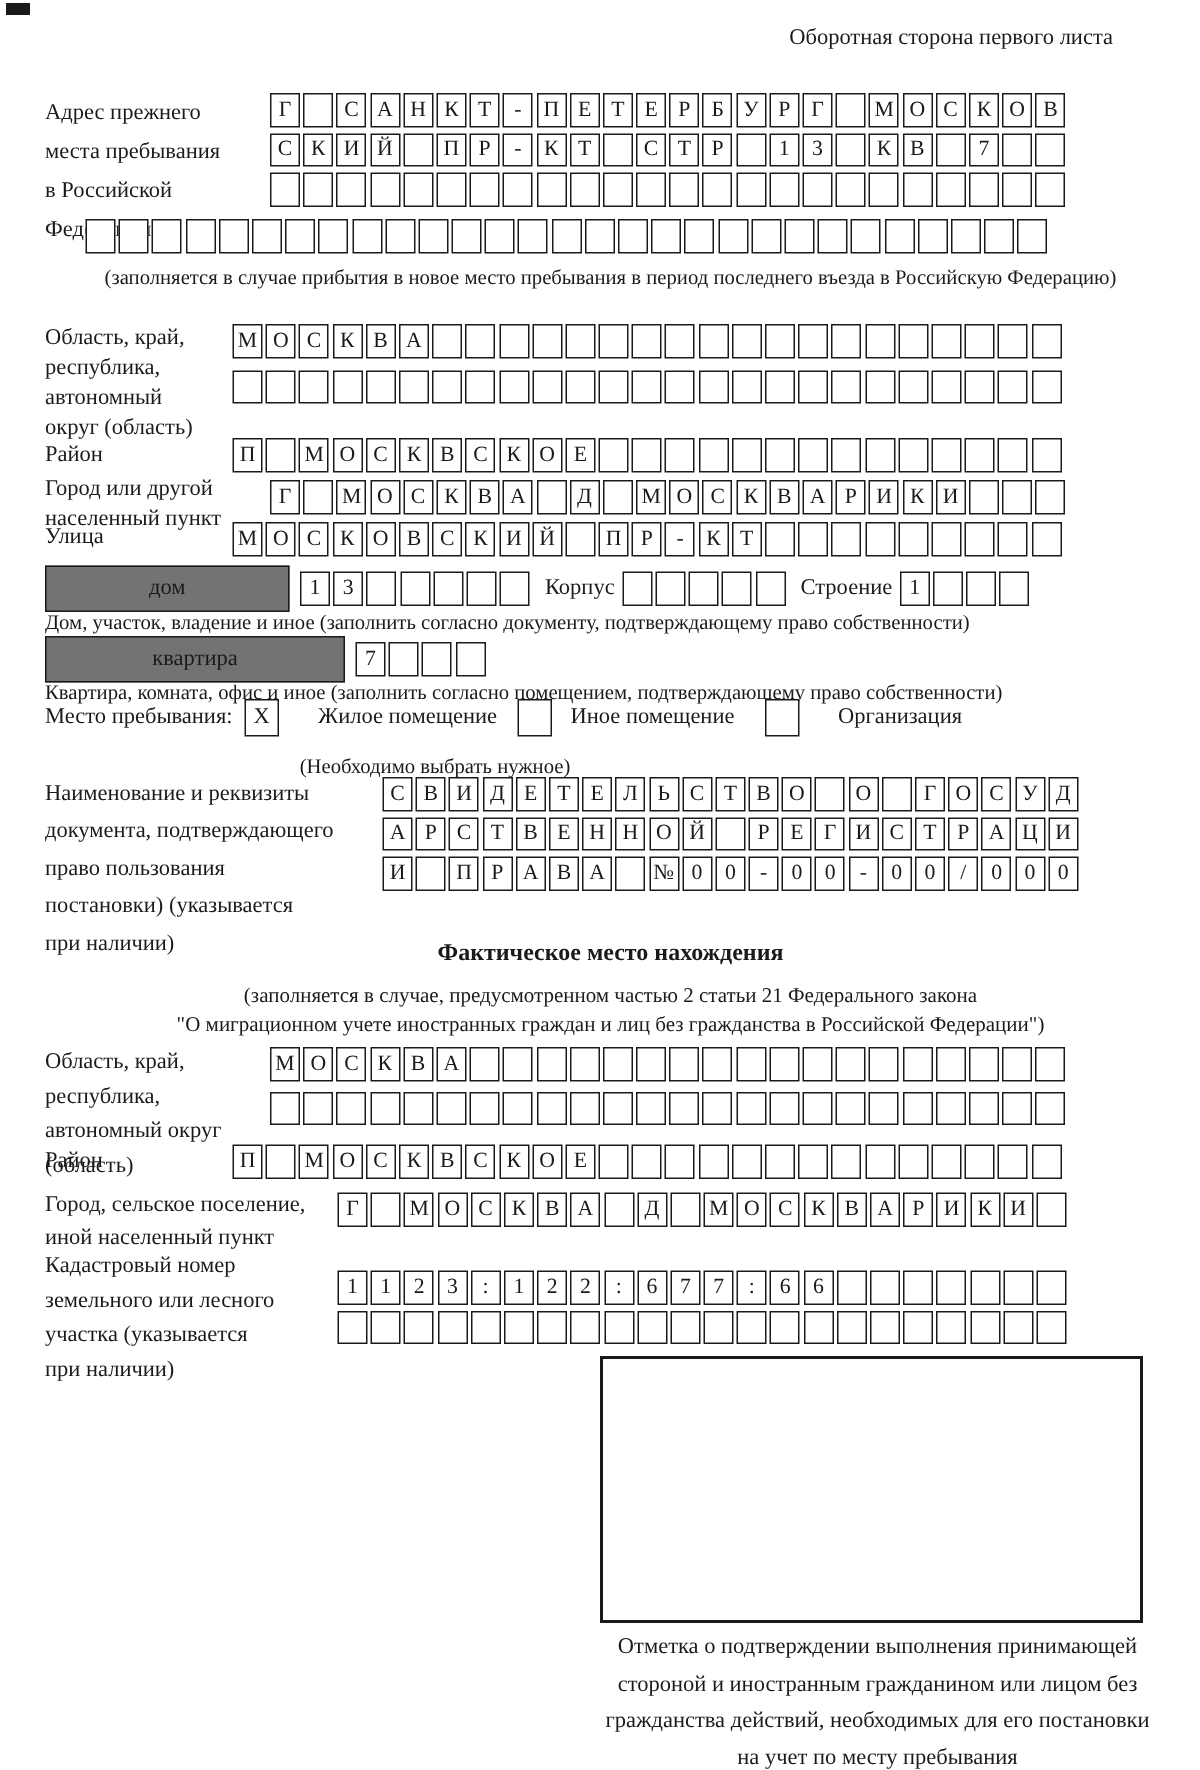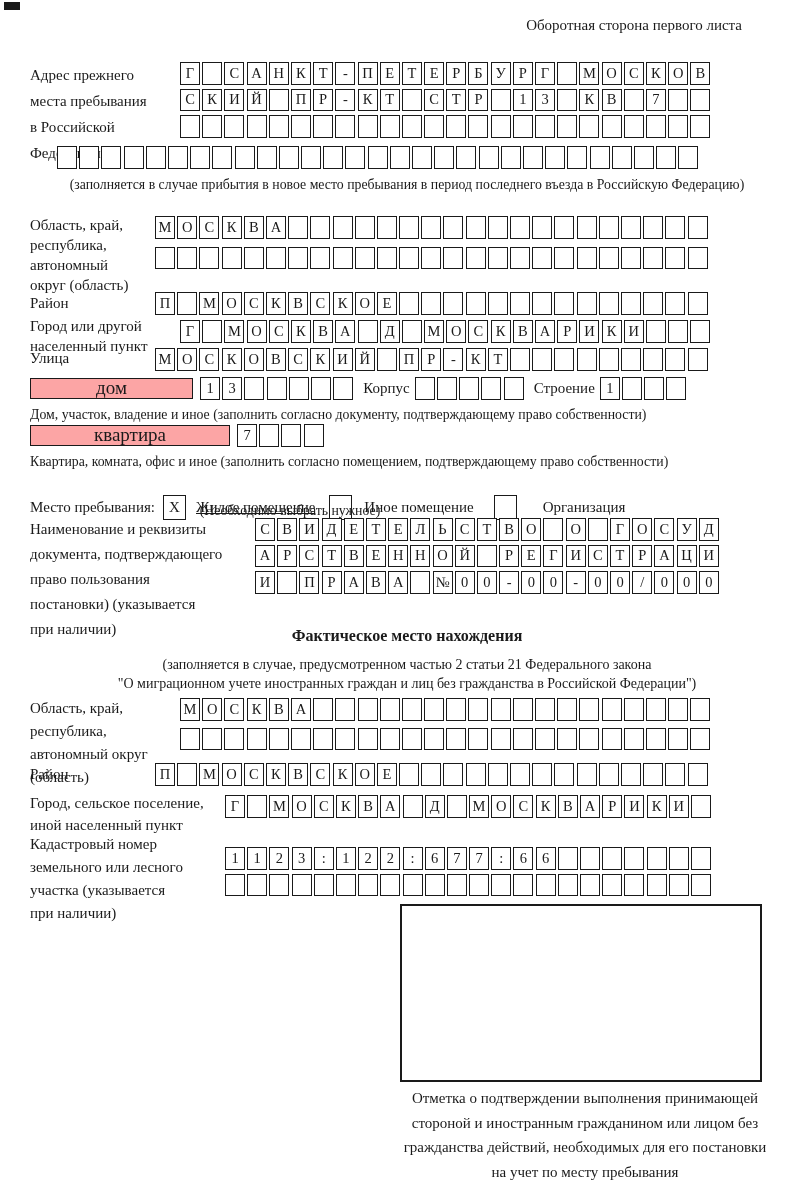--- a/index.html
+++ b/index.html
@@ -15,22 +15,22 @@
   .lbl{position:absolute;font-size:15px;}
   .lbl div{white-space:nowrap;}
   .cells{display:flex;}
   .cellcol{position:absolute;display:flex;flex-direction:column;}
   .cell{
     box-sizing:content-box;width:18px;height:20.5px;border:1.6px solid #1a1a1a;
     margin-right:2.2px;display:inline-flex;align-items:center;justify-content:center;
     font-size:14.5px;background:#fff;flex:none;
   }
   .bigbox{
-    box-sizing:border-box;height:21px;border:1.7px solid #1a1a1a;
-    display:flex;align-items:center;justify-content:center;font-size:19px;flex:none;background:#fca5a5;
+    box-sizing:border-box;height:31px;border:1.7px solid #1a1a1a;
+    display:flex;align-items:center;justify-content:center;font-size:15px;flex:none;background:#737373;
   }
   .chk{
     box-sizing:border-box;width:23px;height:25px;border:1.7px solid #1a1a1a;
     display:inline-flex;align-items:center;justify-content:center;flex:none;background:#fff;
   }
   .chk i{font-style:normal;font-size:15px;}
   .hrow{position:absolute;display:flex;align-items:center;}
   .stampbox{position:absolute;border:2px solid #1a1a1a;background:#fff;}
   .artifact{position:absolute;background:#1a1a1a;}
 </style>
@@ -348,26 +348,26 @@
     <div class="bigbox" style="width:200px;margin-right:7px;">квартира</div>
     <div class="cells">
         <span class="cell">7</span>
         <span class="cell"></span>
         <span class="cell"></span>
         <span class="cell"></span>
       </div>
   </div>
   <div class="abs small" style="left:30px;top:453px;">Квартира, комната, офис и иное (заполнить согласно помещением, подтверждающему право собственности)</div>
 
-  <div class="hrow" style="left:30px;top:495px;">
+  <div class="hrow" style="left:30px;top:466px;">
     <span class="t" style="margin-right:8px;">Место пребывания:</span>
     <span class="chk">
         <i>X</i>
       </span>
-    <span class="t" style="margin:0 14px 0 10px;text-decoration:underline;">Жилое помещение</span>
+    <span class="t" style="margin:0 14px 0 26px;">Жилое помещение</span>
     <span class="chk">
         <i></i>
       </span>
     <span class="t" style="margin:0 20px 0 12px;">Иное помещение</span>
     <span class="chk">
         <i></i>
       </span>
     <span class="t" style="margin-left:26px;">Организация</span>
   </div>
   <div class="abs small" style="left:30px;top:502px;width:520px;text-align:center;">(Необходимо выбрать нужное)</div>

